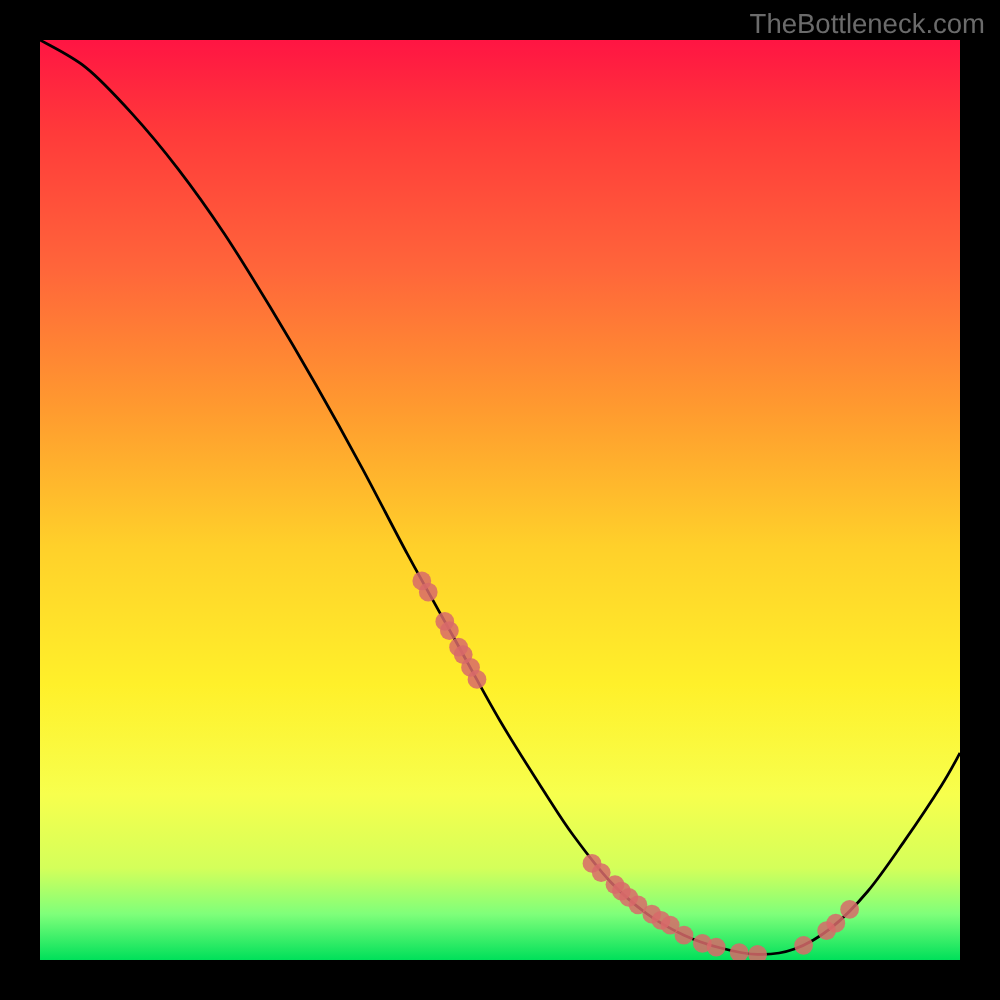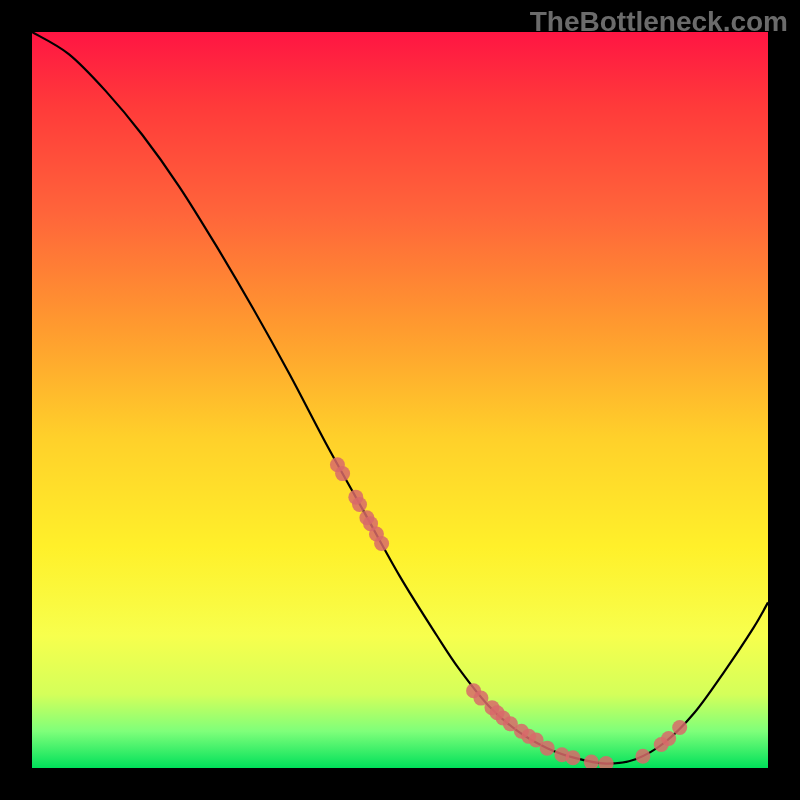--- a/index.html
+++ b/index.html
@@ -1,16 +1,16 @@
 <!DOCTYPE html>
 <html><head>
 <meta charset="utf-8">
 <style>
 body{margin:0;padding:0;background:#000;width:800px;height:800px;position:relative;font-family:Arial,sans-serif}
-.watermark{position:absolute;top:6px;right:12px;color:#6b6b6b;font-size:28px;font-weight:700;z-index:10}
+.watermark{position:absolute;top:6px;right:12px;color:#6b6b6b;font-size:22px;font-weight:400;z-index:10}
 .plot{position:absolute;top:32px;left:32px;width:736px;height:736px}
 .grad{width:100%;height:100%;background:linear-gradient(to bottom,#ff1543 0%,#ff3a3a 10%,#ff663a 25%,#ff9a2f 40%,#ffd02a 55%,#fff02a 70%,#f7ff4d 82%,#d4ff5a 90%,#7fff7a 95%,#00e05a 100%)}
 svg.overlay{position:absolute;top:0;left:0;width:736px;height:736px}
 </style>
 </head>
 <body>
 
 <div class="watermark">TheBottleneck.com</div>
 
 <div class="plot">

